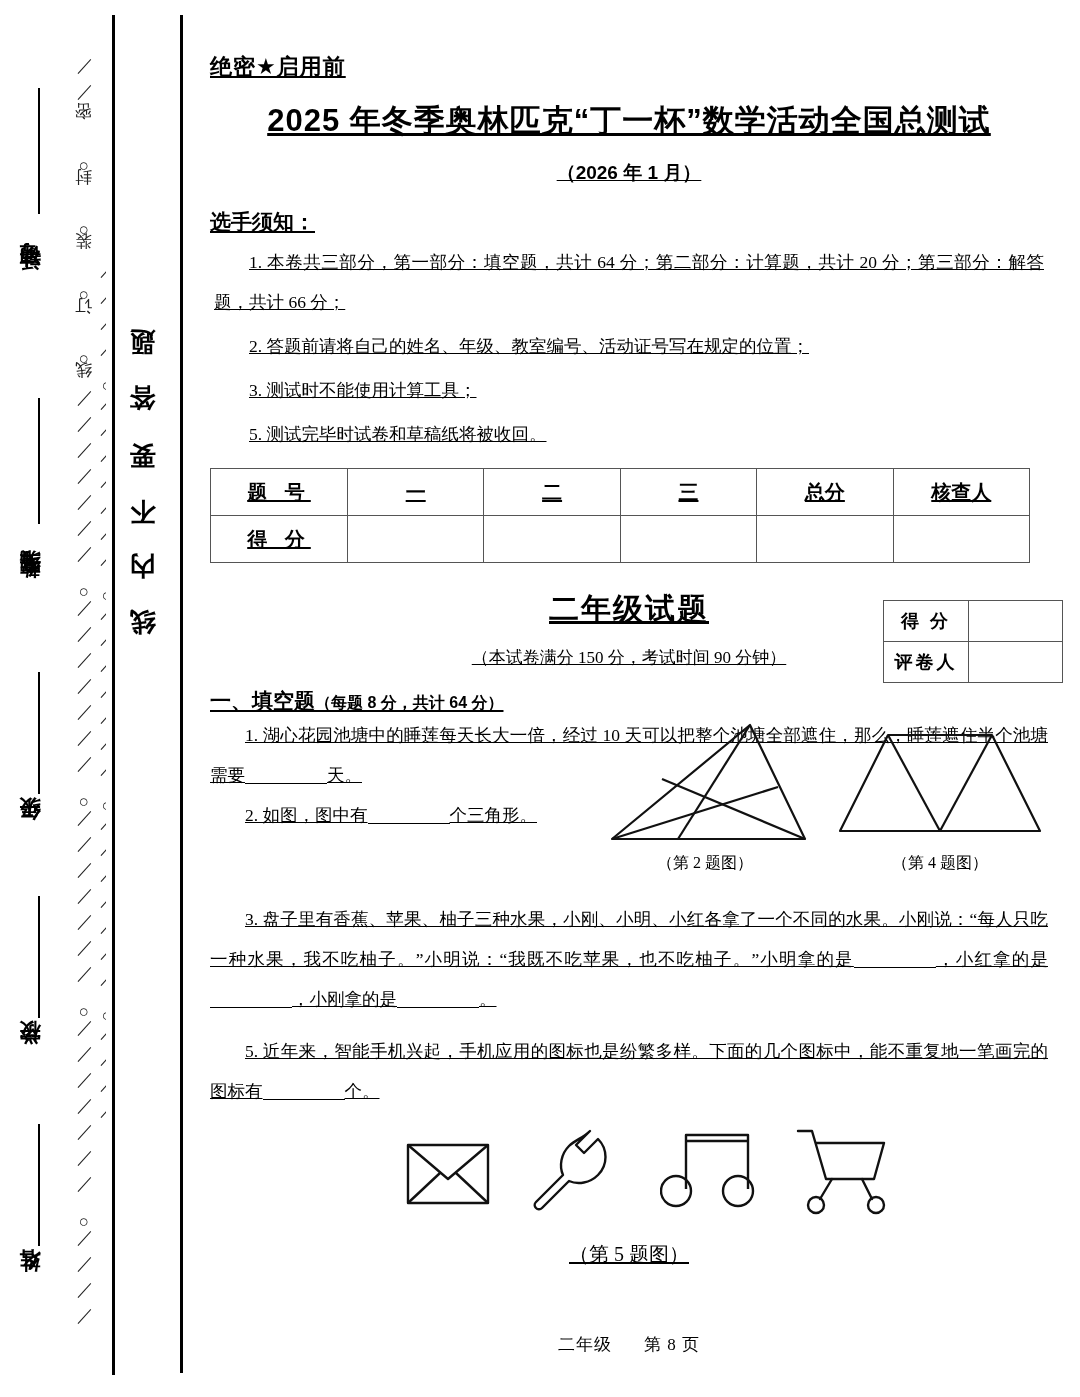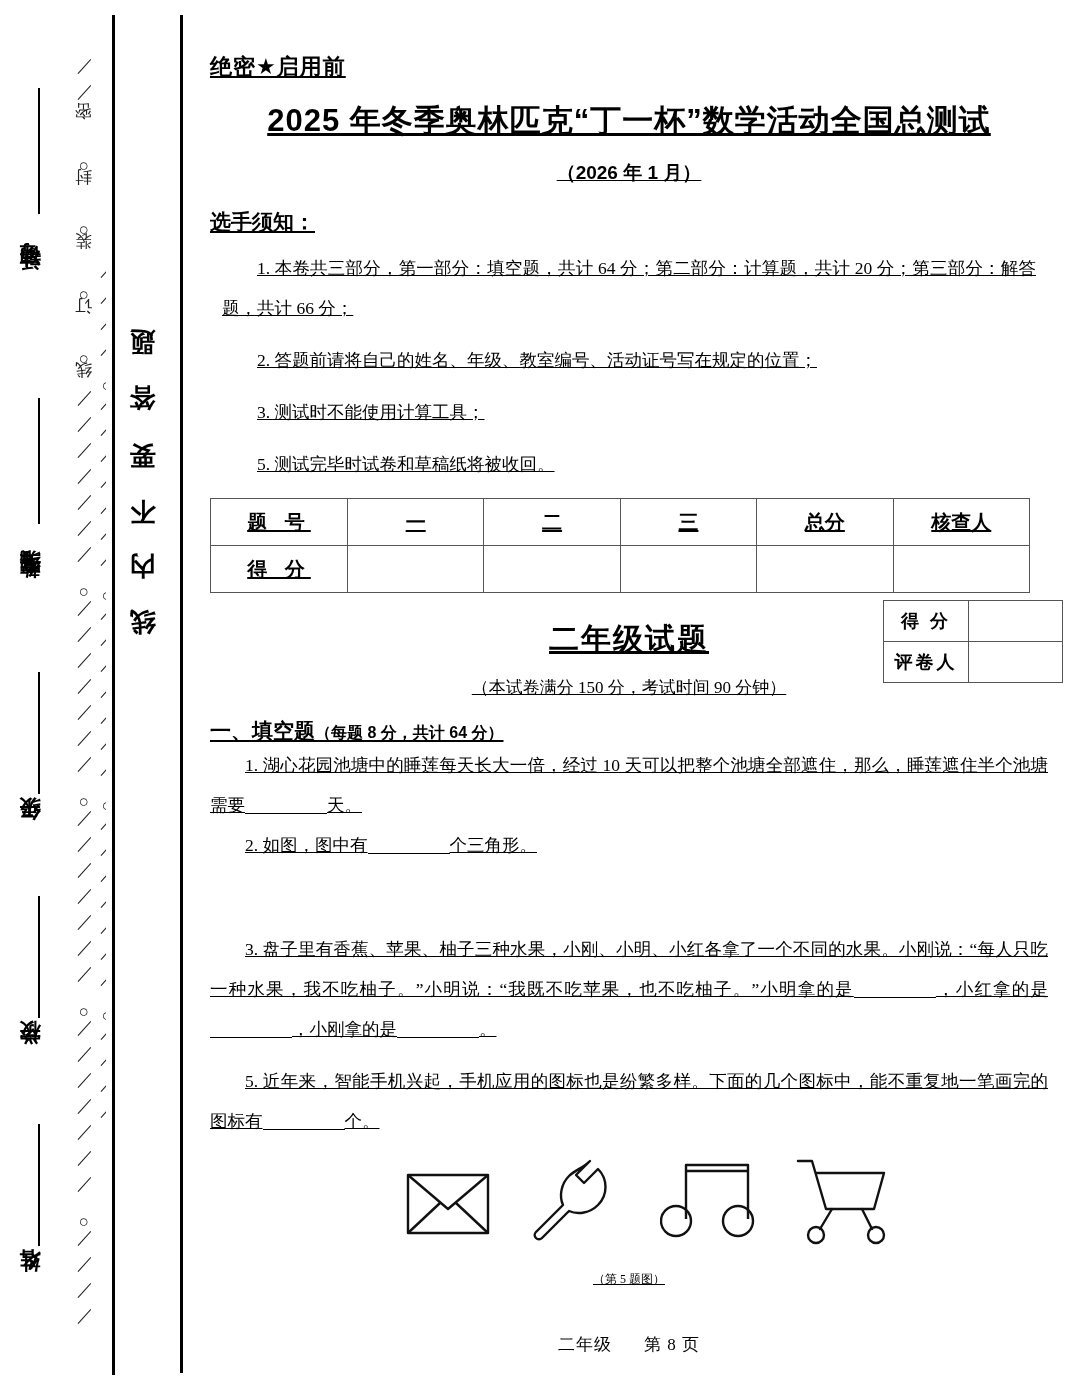--- a/index.html
+++ b/index.html
@@ -48,21 +48,21 @@
   .secret{font-size:22px;font-weight:bold;margin-top:52px;letter-spacing:1px;
           font-family:"Liberation Sans","DejaVu Sans",sans-serif;}
   .maintitle{font-size:31px;font-weight:bold;text-align:center;margin-top:18px;letter-spacing:1px;
           font-family:"Liberation Sans","DejaVu Sans",sans-serif;}
   .subtitle{font-size:19px;font-weight:bold;text-align:center;margin-top:18px;
           font-family:"Liberation Sans","DejaVu Sans",sans-serif;}
 
   .noticehead{font-size:21px;font-weight:bold;margin-top:22px;
           font-family:"Liberation Sans","DejaVu Sans",sans-serif;}
   .notice{font-size:17.5px;line-height:40px;margin-top:6px;text-align:justify;}
-  .notice p{margin:12px;text-indent:2em;}
+  .notice p{margin:4px;text-indent:2em;}
 
   
   table.scoretbl{border-collapse:collapse;width:820px;margin-top:14px;table-layout:fixed;}
   table.scoretbl td{
     border:1px solid #555;height:44px;text-align:center;
     font-size:20px;font-weight:bold;
     font-family:"Liberation Sans","DejaVu Sans",sans-serif;
   }
   table.scoretbl td.lbl{width:134px;letter-spacing:6px;}
 
@@ -88,21 +88,21 @@
 
   .qwrap{position:relative;}
   .qtext{width:420px;}
   .qtext.full{width:838px;}
 
   
   .figs{position:absolute;left:390px;top:4px;width:448px;height:172px;}
   .figcap{font-size:16px;text-align:center;}
 
   .iconrow{position:relative;height:110px;margin-top:14px;}
-  .iconcap{font-size:12px;text-align:center;margin-top:6px;}
+  .iconcap{font-size:20px;text-align:center;margin-top:6px;}
 
   .footer{position:absolute;left:0;top:1333px;width:838px;text-align:center;font-size:17px;letter-spacing:1px;}
   .footer span{margin:0 16px;}
 </style>
 </head>
 <body>
 
 <div id="left-margin">
   <div class="vrule r1"></div>
   <div class="vrule r2"></div>
@@ -182,20 +182,43 @@
   <div class="secthead">
     <span>一、填空题</span><span class="small">（每题 8 分，共计 64 分）</span>
   </div>
 
   <div class="qwrap">
 
     <p class="q qtext full"><span>1. 湖心花园池塘中的睡莲每天长大一倍，经过 10 天可以把整个池塘全部遮住，那么，睡莲遮住半个池塘需要</span><span class="blank"></span><span>天。</span></p>
 
     <p class="q qtext"><span>2. 如图，图中有</span><span class="blank"></span><span>个三角形。</span></p>
 
+    <div class="figs">
+      <div style="position:absolute;left:0;top:0;width:210px;">
+        <svg width="210" height="130" viewBox="0 0 210 130">
+          <g fill="none" stroke="#111" stroke-width="2.2" stroke-linejoin="round">
+            <polygon points="12,120 150,6 205,120"></polygon>
+            <line x1="12" y1="120" x2="178" y2="68"></line>
+            <line x1="150" y1="6" x2="78" y2="120"></line>
+            <line x1="205" y1="120" x2="62" y2="60"></line>
+          </g>
+        </svg>
+        <div class="figcap">（第 2 题图）</div>
+      </div>
+      <div style="position:absolute;left:232px;top:6px;width:216px;">
+        <svg width="216" height="124" viewBox="0 0 216 124">
+          <g fill="none" stroke="#111" stroke-width="2.2" stroke-linejoin="round">
+            <polygon points="8,106 56,10 160,10 208,106"></polygon>
+            <line x1="56" y1="10" x2="108" y2="106"></line>
+            <line x1="160" y1="10" x2="108" y2="106"></line>
+          </g>
+        </svg>
+        <div class="figcap">（第 4 题图）</div>
+      </div>
+    </div>
   </div>
 
   <p class="q qtext full" style="margin-top:64px;"><span>3. 盘子里有香蕉、苹果、柚子三种水果，小刚、小明、小红各拿了一个不同的水果。小刚说：“每人只吃一种水果，我不吃柚子。”小明说：“我既不吃苹果，也不吃柚子。”小明拿的是</span><span class="blank"></span><span>，小红拿的是</span><span class="blank"></span><span>，小刚拿的是</span><span class="blank"></span><span>。</span></p>
 
 
   <p class="q qtext full" style="margin-top:12px;"><span>5. 近年来，智能手机兴起，手机应用的图标也是纷繁多样。下面的几个图标中，能不重复地一笔画完的图标有</span><span class="blank"></span><span>个。</span></p>
 
   <div class="iconrow">
     <svg style="position:absolute;left:192px;top:6px;" width="92" height="84" viewBox="0 0 92 84">
       <g fill="none" stroke="#111" stroke-width="2.4" stroke-linejoin="round">

